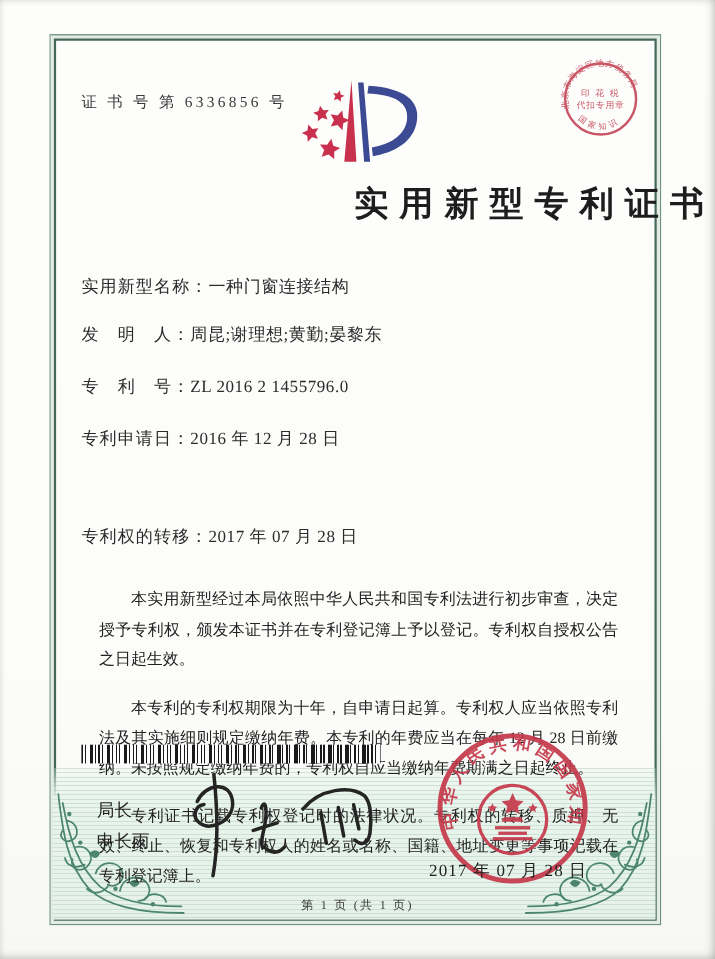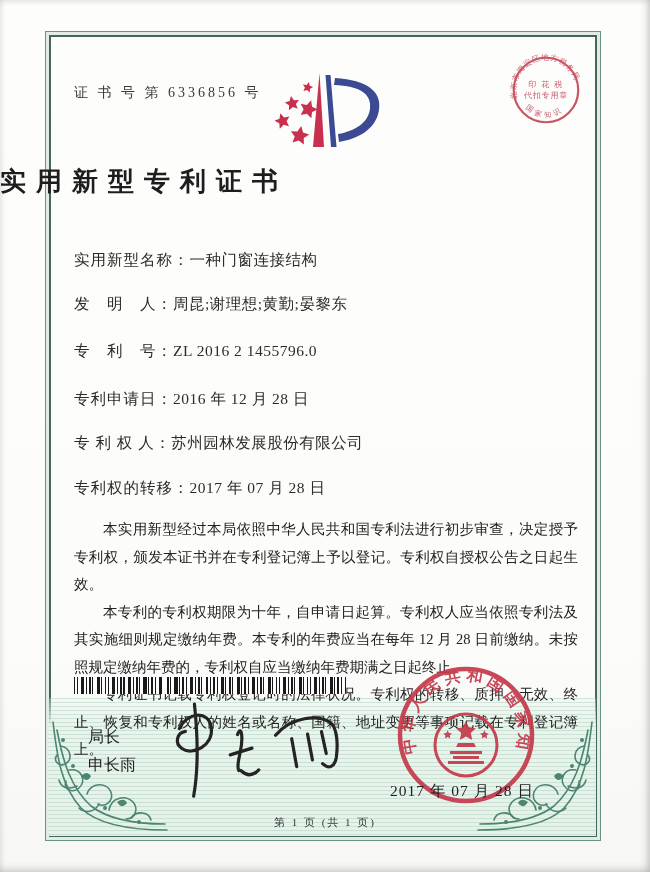--- a/index.html
+++ b/index.html
@@ -19,30 +19,30 @@
   .green-zone{
     position:absolute;left:48px;top:698px;width:548px;height:138px;
     background:
       repeating-linear-gradient(180deg, rgba(124,176,152,.28) 0 1px, rgba(124,176,152,0) 1px 4px),
       linear-gradient(180deg, rgba(226,242,231,.25) 0, #e9f4ec 28px, #e6f2e9 100%);
   }
   .cert-no{position:absolute;left:74px;top:84px;font-size:14px;letter-spacing:3px;color:#3a3a3a;font-family:Liberation Serif, serif;}
   .logo{position:absolute;left:256px;top:56px;width:142px;height:112px;}
   .tax-stamp{position:absolute;left:502px;top:46px;width:88px;height:88px;opacity:.88;}
   .title{
-    position:absolute;left:0;top:164px;width:100%;text-align:left;
-    font-size:26px;font-weight:600;letter-spacing:10px;color:#1d1d1d;
+    position:absolute;left:0;top:164px;width:100%;text-align:right;
+    font-size:31px;font-weight:600;letter-spacing:10px;color:#1d1d1d;
   }
   .field{position:absolute;left:74px;font-size:15.5px;letter-spacing:.5px;white-space:nowrap;}
   .field .lbl{letter-spacing:1px;}
   .body-text{
     position:absolute;left:74px;top:516px;width:504px;
     font-size:14.5px;line-height:27.5px;color:#222;text-align:justify;
   }
-  .body-text p{margin:0;text-indent:2em;}
+  .body-text p{margin:16px;text-indent:2em;}
   .barcode{
     position:absolute;left:74px;top:677px;width:272px;height:17px;
     background:repeating-linear-gradient(90deg,
       #191919 0 1.5px,#fdfdfd 1.5px 3px,
       #191919 3px 4px,#fdfdfd 4px 7.5px,
       #191919 7.5px 10.5px,#fdfdfd 10.5px 12px,
       #191919 12px 13px,#fdfdfd 13px 15.5px);
   }
   .sig-title{position:absolute;left:88px;top:727px;font-size:16px;font-family:"Liberation Sans","DejaVu Sans",sans-serif;color:#222;}
   .sig-name{position:absolute;left:88px;top:755px;font-size:16px;font-family:"Liberation Sans","DejaVu Sans",sans-serif;color:#222;}
@@ -142,23 +142,20 @@
     <span class="lbl">实用新型名称：</span><span>一种门窗连接结构</span>
   </div>
   <div class="field" style="top:294px">
     <span class="lbl">发　明　人：</span><span>周昆;谢理想;黄勤;晏黎东</span>
   </div>
   <div class="field" style="top:341px">
     <span class="lbl">专　利　号：</span><span>ZL 2016 2 1455796.0</span>
   </div>
   <div class="field" style="top:389px">
     <span class="lbl">专利申请日：</span><span>2016 年 12 月 28 日</span>
-  </div>
-  <div class="field" style="top:433px">
-    <span class="lbl">专 利 权 人：</span><span>苏州园林发展股份有限公司</span>
   </div>
   <div class="field" style="top:478px">
     <span class="lbl">专利权的转移：</span><span>2017 年 07 月 28 日</span>
   </div>
 
   <div class="body-text">
     <p>本实用新型经过本局依照中华人民共和国专利法进行初步审查，决定授予专利权，颁发本证书并在专利登记簿上予以登记。专利权自授权公告之日起生效。</p>
     <p>本专利的专利权期限为十年，自申请日起算。专利权人应当依照专利法及其实施细则规定缴纳年费。本专利的年费应当在每年 12 月 28 日前缴纳。未按照规定缴纳年费的，专利权自应当缴纳年费期满之日起终止。</p>
     <p>专利证书记载专利权登记时的法律状况。专利权的转移、质押、无效、终止、恢复和专利权人的姓名或名称、国籍、地址变更等事项记载在专利登记簿上。</p>
   </div>

